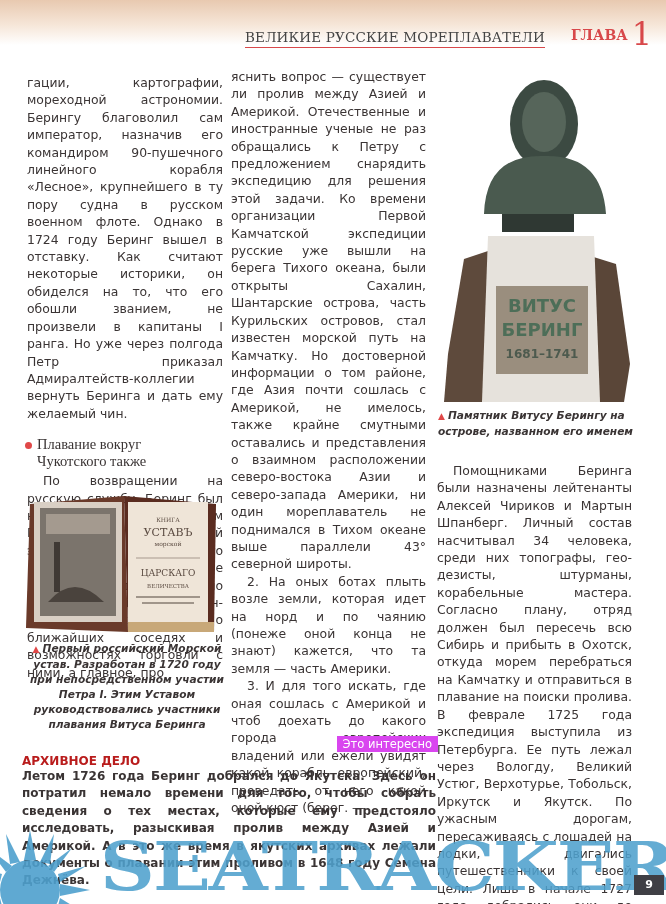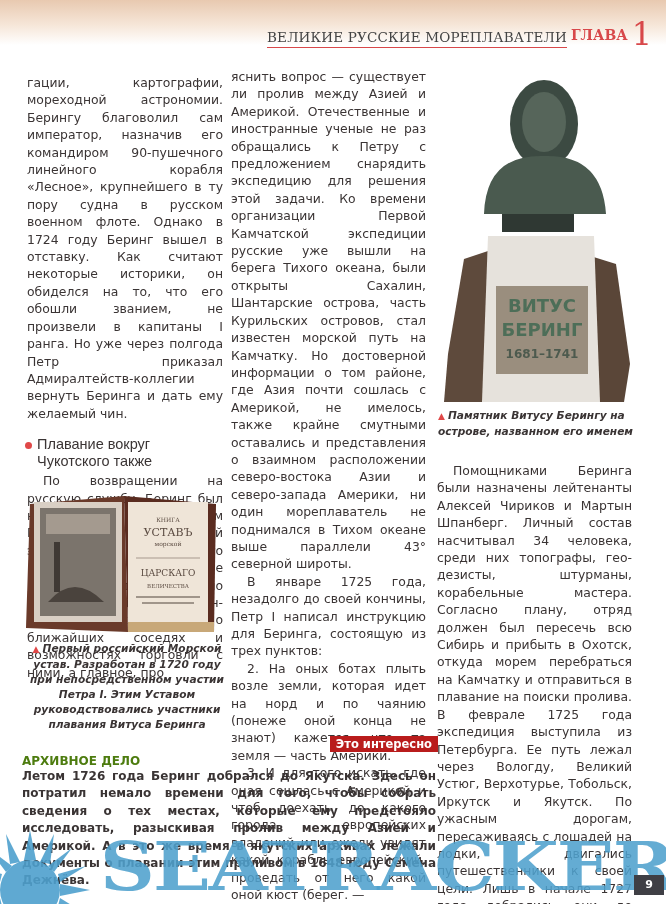--- a/index.html
+++ b/index.html
@@ -2,44 +2,44 @@
 <html><head>
 <meta charset="utf-8">
 <style>
   html, body { margin:0; padding:0; }
   body { width:666px; height:904px; position:relative; overflow:hidden; background:#fff;
          font-family:"DejaVu Sans", sans-serif; color:#3a3434; }
   .topgrad { position:absolute; left:0; top:0; width:666px; height:45px;
              background:linear-gradient(#e8c9b0 0%, #f6e6d8 55%, #ffffff 100%); }
   .header { position:absolute; right:14px; top:20px; display:flex; align-items:flex-end; }
   .header .series { font-family:"DejaVu Serif", serif; font-size:13.5px; color:#444; letter-spacing:0.2px;
-                    border-bottom:1.5px solid #d8484a; padding-bottom:2px; margin-right:4px; }
+                    border-bottom:1.5px solid #d8484a; padding-bottom:2px; margin-right:26px; }
   .header .chap-label { font-family:"DejaVu Serif", serif; font-size:14px; color:#d8484a; font-weight:bold; margin-right:4px; padding-bottom:5px; }
   .header .chap-num { font-family:"DejaVu Serif", serif; font-size:32px; color:#d8484a; line-height:28px; }
 
   .col { position:absolute; font-size:12.4px; line-height:17.4px; text-align:justify; hyphens:manual; }
   .col p { margin:0; }
   .col p.ind { text-indent:16px; }
   #col1 { left:27px; top:74px; width:196px; }
   #col2 { left:231px; top:68px; width:195px; }
   #col3 { left:437px; top:462px; width:195px; }
 
-  .subhead { font-family:Liberation Sans, sans-serif; font-size:14.5px; line-height:17px; color:#3a3434; margin:14px 0 2px 0; position:relative; padding-left:10px; text-align:left;}
+  .subhead { font-family:Liberation Serif, serif; font-size:14.5px; line-height:17px; color:#3a3434; margin:14px 0 2px 0; position:relative; padding-left:10px; text-align:left;}
   .subhead .dot { position:absolute; left:-2px; top:6px; width:7px; height:7px; border-radius:50%; background:#e04848; }
 
   .photo-book { position:absolute; left:24px; top:492px; width:196px; height:142px; }
   .photo-bust { position:absolute; left:444px; top:64px; width:192px; height:338px; }
   .caption { position:absolute; font-size:10.6px; line-height:15px; font-weight:bold; color:#3a3434;font-style:italic; }
   .caption .tri { color:#e04848; font-size:9px; margin-right:3px; }
   #cap-book { left:27px; top:641px; width:200px;text-align:center; }
   #cap-bust { left:438px; top:408px; width:225px; }
 
   .box { position:absolute; left:22px; top:740px; width:414px; }
-  .box .tag { position:absolute; right:-2px; top:-4px; background:#b91c1c; color:#fff; font-size:11.5px; font-weight:bold; padding:1px 6px;margin-left:16px; }
-  .box .box-title { font-size:12px; font-weight:bold; color:#4d7c0f; margin-top:14px; }
+  .box .tag { position:absolute; right:-2px; top:-4px; background:#d946ef; color:#fff; font-size:11.5px; font-weight:normal; padding:1px 6px;margin-left:16px; }
+  .box .box-title { font-size:12px; font-weight:bold; color:#b91c1c; margin-top:14px; }
   .box .box-body { font-size:12px; line-height:17.4px; font-weight:bold; text-align:justify; color:#3a3434; }
 
   .watermark { position:absolute; left:100px; top:828px; font-family:"DejaVu Serif", serif; font-weight:bold;
                font-size:76px; letter-spacing:-2px; color:rgba(78,160,205,0.88); white-space:nowrap; transform:scaleY(0.88); transform-origin:top left; }
   .sun { position:absolute; left:-30px; top:830px; width:120px; height:120px; }
   .pagenum { position:absolute; left:634px; top:875px; width:30px; height:20px; background:#3f3f45; color:#fff; font-size:11px; font-weight:bold; text-align:center; line-height:20px; }
 </style>
 </head>
 <body>
 
@@ -80,21 +80,20 @@
   <rect x="118" y="110" width="52" height="2" fill="#a0958a"></rect>
   <rect x="104" y="130" width="86" height="10" fill="#c8a878"></rect>
 </svg>
 
 <div id="cap-book" class="caption">
   <span class="tri">▲</span><span>Первый российский Морской устав. Разработан в 1720 году при непосред­ственном участии Петра I. Этим Уставом руководствовались участники плавания Витуса Беринга</span>
 </div>
 
 <div id="col2" class="col">
   <p>яснить вопрос — существует ли пролив между Азией и Амери­кой. Отечественные и иностран­ные ученые не раз обращались к Петру с предложением снаря­дить экспедицию для решения этой задачи. Ко времени орга­низации Первой Камчатской экспедиции русские уже вышли на берега Тихого океана, были открыты Сахалин, Шантарские острова, часть Курильских остро­вов, стал известен морской путь на Камчатку. Но достоверной информации о том районе, где Азия почти сошлась с Америкой, не имелось, также крайне смут­ными оставались и представле­ния о взаимном расположении северо-востока Азии и северо-запада Америки, ни один море­плаватель не поднимался в Ти­хом океане выше параллели 43° северной широты.</p>
-  <p class="ind">В январе 1725 года, незадолго до своей кончины, Петр I напи­сал инструкцию для Беринга, со­стоящую из трех пунктов:</p>
   <p class="ind">2. На оных ботах плыть возле земли, которая идет на норд и по чаянию (понеже оной конца не знают) кажется, что та земля — часть Америки.</p>
   <p class="ind"><span>3. И для того искать, где оная сошлась с Америкой и чтоб до­ехать до какого города европей­ских владений или ежели увидят какой корабль европейский, проведать от него какой оной кюст (берег. — </span></p>
 </div>
 
 <svg class="photo-bust" viewBox="0 0 192 338">
   <rect x="0" y="0" width="192" height="338" fill="#ffffff"></rect>
   <polygon points="20,195 50,185 60,338 0,338 4,290" fill="#5e4a3c"></polygon>
   <polygon points="140,190 172,200 186,300 180,338 130,338" fill="#5a4638"></polygon>
   <ellipse cx="100" cy="60" rx="34" ry="44" fill="#3c4a42"></ellipse>
   <ellipse cx="100" cy="58" rx="22" ry="30" fill="#56655a"></ellipse>

